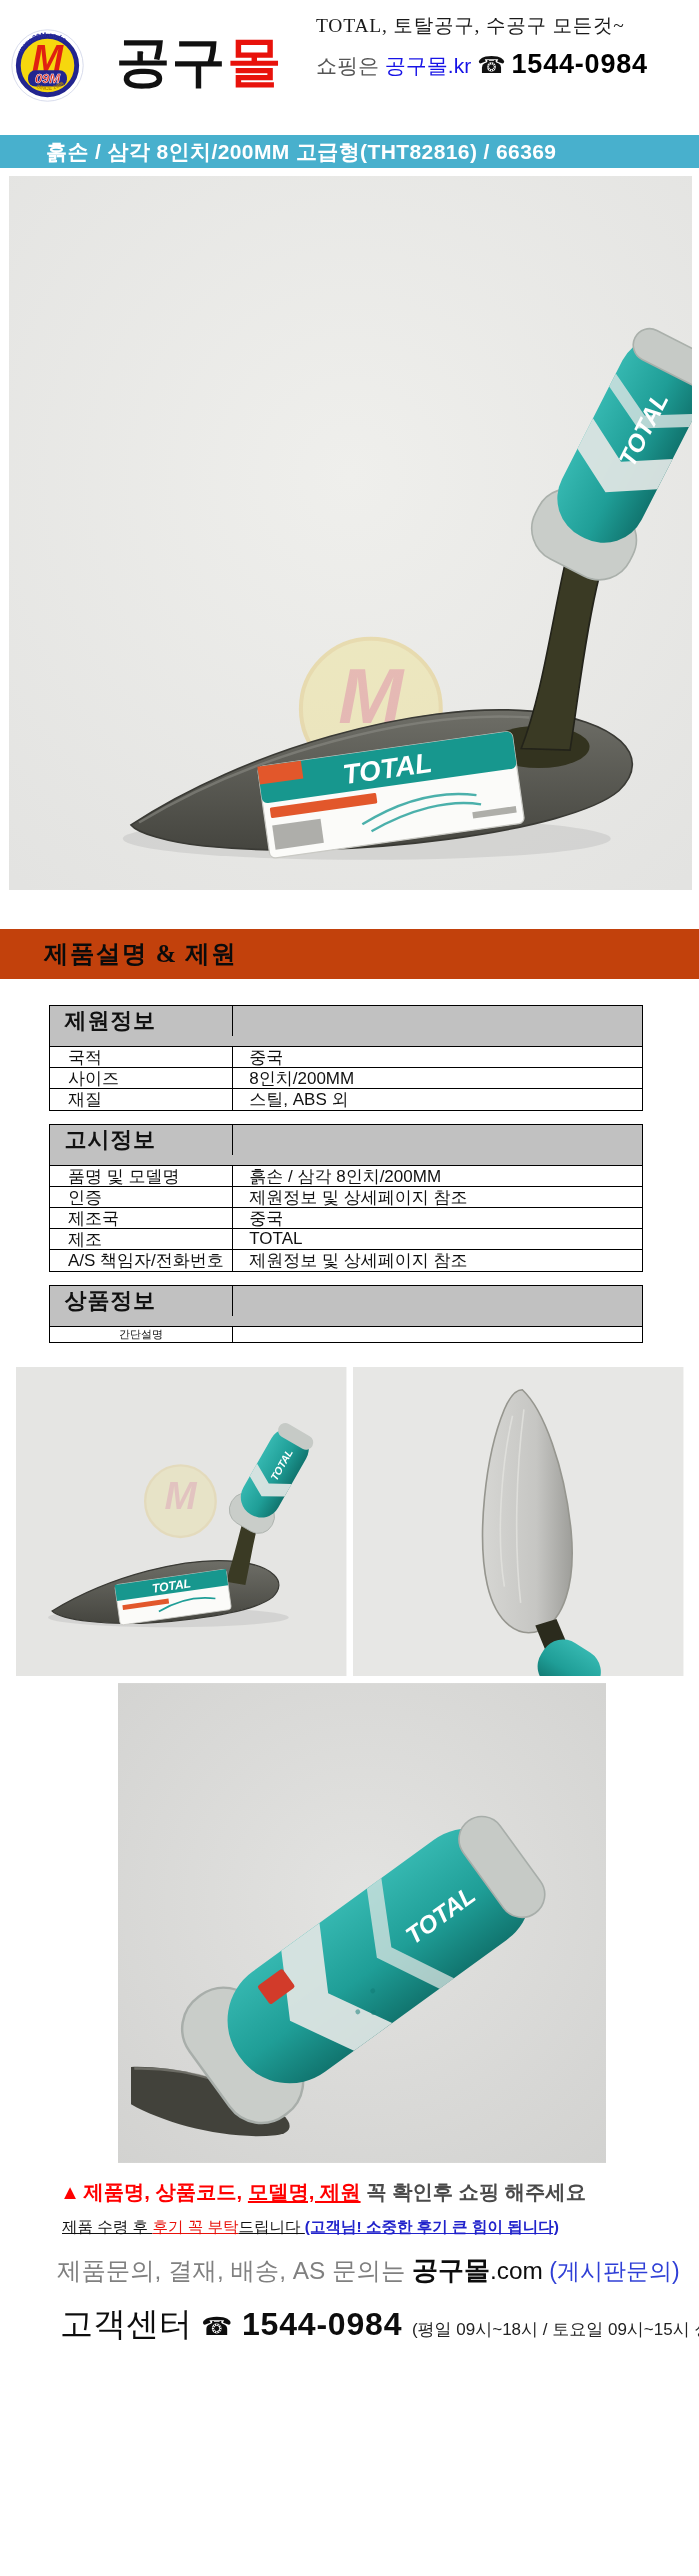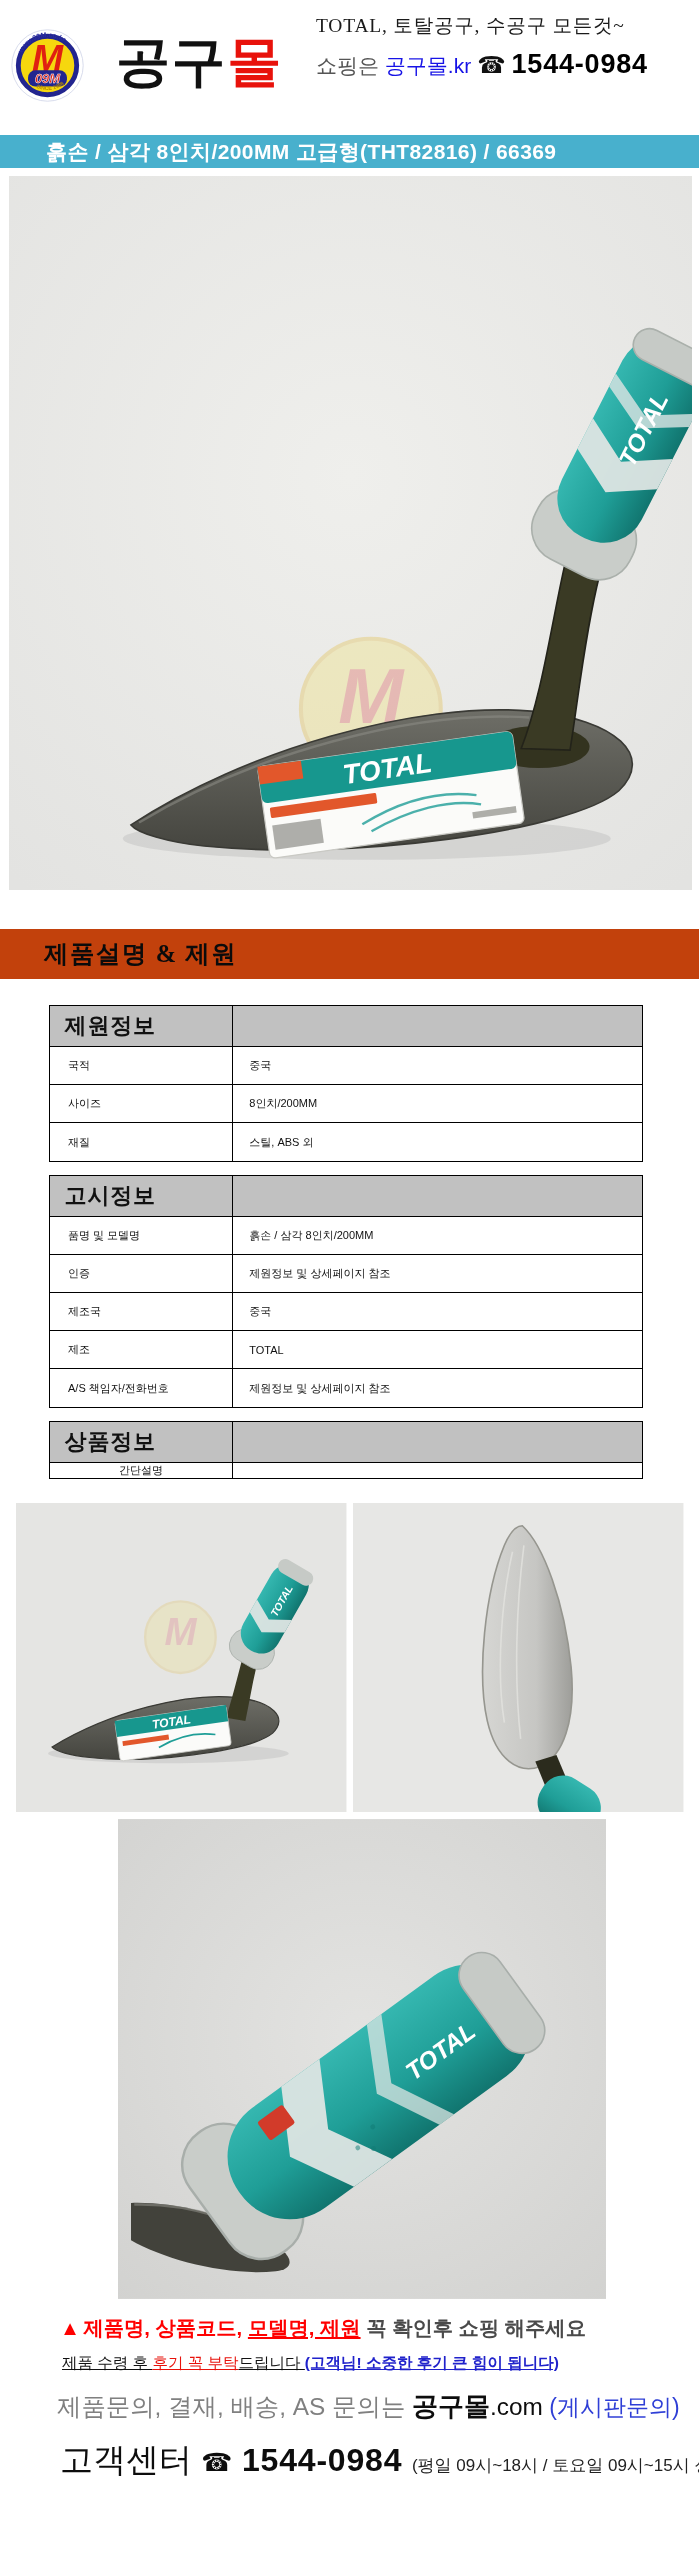--- a/index.html
+++ b/index.html
@@ -29,25 +29,25 @@
   .two-up .shot { flex:1; }
   .big-image { width:488px; height:480px; margin:6.5px 0 0 118px; }
   svg { display:block; }
   
   .section-bar { margin-top:39px; height:50px; line-height:50px; background:#c2410c;
     font-family:"Liberation Serif","DejaVu Serif",serif; font-size:24.4px; font-weight:700;
     color:#0b0b0b; padding-left:44px; letter-spacing:1.6px; }
   
   .tables { margin:26px 57px 0 49px; width:594px; }
   .tbl { border:1.6px solid #000; margin-bottom:13px; background:#fff; }
-  .tbl-head { display:flex; height:41px; background:#c1c1c1; border-bottom:0.8px solid #000; }
+  .tbl-head { display:flex; height:41px; background:#c1c1c1; border-bottom:0.8px solid #000;flex-direction:column; }
   .tbl-head .h-left { width:183px; border-right:0.8px solid #000; display:flex; align-items:center;
     padding-left:14.6px; font-size:22px; font-weight:800; letter-spacing:0.8px; }
   .tbl-head .h-right { flex:1; }
-  .t-row { display:flex; height:38px; border-bottom:0.8px solid #000; font-size:11px; }
+  .t-row { display:flex; height:21px; border-bottom:0.8px solid #000; font-size:17px; }
   .t-row:last-child { border-bottom:none; }
   .t-row .c-label { width:183px; border-right:0.8px solid #000; display:flex; align-items:center; padding-left:18px; }
   .t-row .c-value { flex:1; display:flex; align-items:center; padding-left:16.3px; }
   .tbl-body-span { display:flex; }
   .tbl-body-span .span-label { width:183px; border-right:0.8px solid #000; display:flex;
     align-items:center; justify-content:center; font-size:11px; }
   .tbl-body-span .span-rows { flex:1; }
   .s-row { height:23px; border-bottom:0.8px solid #000; display:flex; align-items:center;
     padding-left:16.3px; font-size:12.2px; }
   .s-row:last-child { border-bottom:none; }

